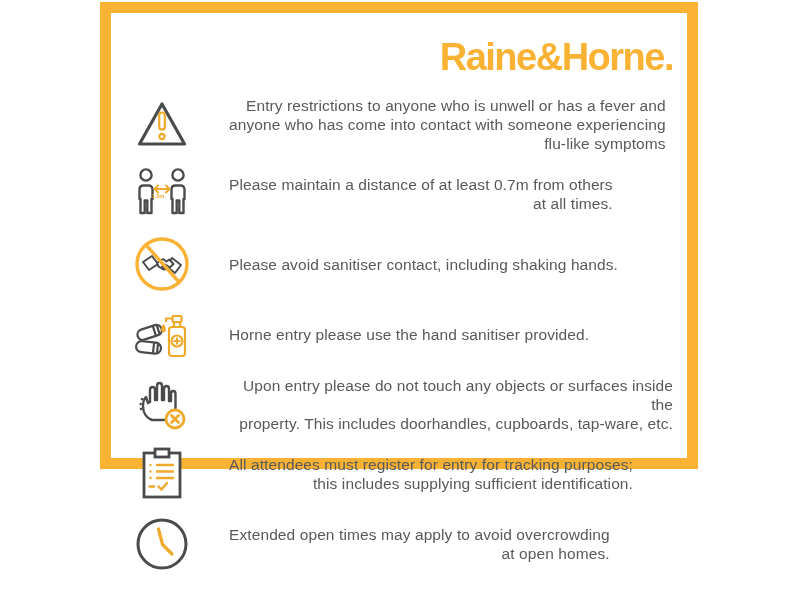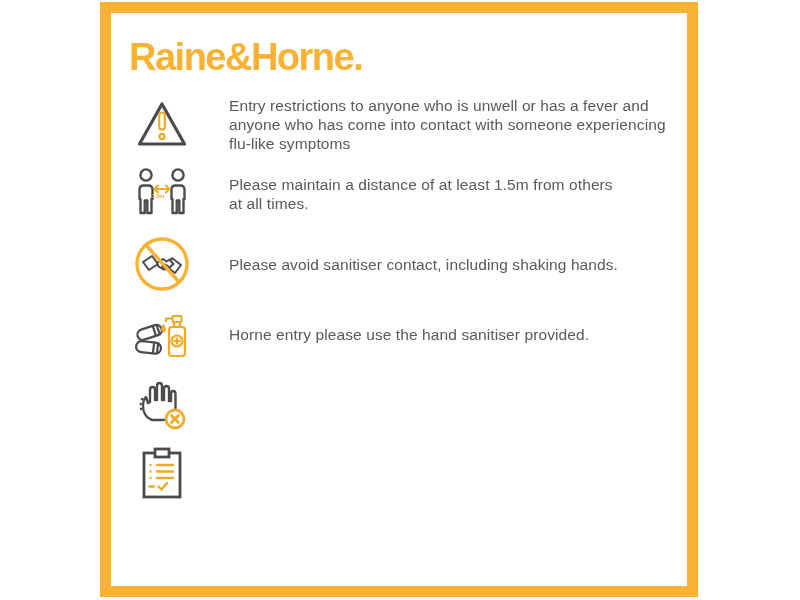--- a/index.html
+++ b/index.html
@@ -1,19 +1,19 @@
 <!DOCTYPE html>
 <html><head>
 <meta charset="utf-8">
 <style>
   html,body{margin:0;padding:0;background:#ffffff;}
   body{width:800px;height:600px;font-family:"Liberation Sans",sans-serif;}
   .canvas{position:relative;width:800px;height:600px;background:#fff;overflow:hidden;}
-  .frame{position:absolute;left:100px;top:2px;width:598px;height:595px;
-         border:11px solid #F9B233;box-sizing:border-box;background:#fff;}
+  .frame{position:absolute;left:100px;top:2px;width:598px;height:467px;
+         border:11px solid #F9B233;box-sizing:border-box;background:#fff;text-align:right;}
   .inner{padding:12px 14px 0 8px;}
   .logo{color:#F9B233;font-size:38px;font-weight:700;letter-spacing:-1.5px;
         margin:10px 0 4px 10px;line-height:44px;}
   .rows{margin-top:10px;}
   .row{display:flex;align-items:center;height:70px;}
   .icon-cell{width:86px;flex:none;display:flex;justify-content:center;align-items:center;}
   .text-cell{color:#58595B;font-size:15.5px;line-height:19px;white-space:pre-line;
              padding-left:24px;letter-spacing:0.1px;}
   svg{display:block;}
 </style>
@@ -53,21 +53,21 @@
               <use href="#person" x="13"></use>
               <use href="#person" x="45"></use>
               <g stroke="#EFA92B" stroke-width="2" fill="none" stroke-linecap="round" stroke-linejoin="round">
                 <line x1="22" y1="21" x2="36" y2="21"></line>
                 <polyline points="25,17.5 21.5,21 25,24.5"></polyline>
                 <polyline points="33,17.5 36.5,21 33,24.5"></polyline>
               </g>
               <text x="25" y="30" font-size="5.5" font-weight="bold" fill="#EFA92B" text-anchor="middle">1.5m</text>
             </svg>
           </div>
-          <div class="text-cell">Please maintain a distance of at least 1.5m from others
+          <div class="text-cell">Please maintain a distance of at least 0.7m from others
 at all times.</div>
         </div>
 
         <div class="row">
           <div class="icon-cell">
             <svg width="58" height="58" viewBox="0 0 58 58">
               <g stroke="#4A4B4D" stroke-width="2" fill="#fff" stroke-linejoin="round">
                 <path d="M10 27 l9 -6 6 8 -9 6 z"></path>
                 <path d="M48 30 l-9 -7 -6 8 9 7 z"></path>
                 <path d="M24 28 l6 -4 3.5 2.5 3 -2 4 4.5 -5.5 5 -4.5 0.5 -5 -3 z"></path>
@@ -109,34 +109,48 @@
 
         <div class="row">
           <div class="icon-cell">
             <svg width="54" height="54" viewBox="0 0 54 54">
               <path d="M7 22 Q4.5 28 6.5 34" stroke="#4A4B4D" stroke-width="2.4" stroke-dasharray="0.2 4.8" stroke-linecap="round" fill="none"></path>
               <path d="M17 43 C11 41 8 35 8 29 C8 25 9 22 11 20 L13 26 L15 25 L15 13 C15 9 20 9 20 13 L20 23 L22 23 L22 9 C22 5 27 5 27 9 L27 23 L29 23 L29 12 C29 8 34 8 34 12 L34 24 L36 24 L36 17 C36 13 40.5 13 40.5 17 L40.5 30 C40.5 39 34 43 27 43 Z" stroke="#4A4B4D" stroke-width="2.4" fill="#fff" stroke-linejoin="round"></path>
               <circle cx="40" cy="42" r="9" fill="#fff" stroke="#EFA92B" stroke-width="2.8"></circle>
               <path d="M36.5 38.5 l7 7 M43.5 38.5 l-7 7" stroke="#EFA92B" stroke-width="2.8" stroke-linecap="round"></path>
             </svg>
           </div>
+          <div class="text-cell">Upon entry please do not touch any objects or surfaces inside the
+property. This includes doorhandles, cupboards, tap-ware, etc.</div>
         </div>
 
         <div class="row">
           <div class="icon-cell">
             <svg width="50" height="56" viewBox="0 0 50 56">
               <rect x="7" y="7" width="36" height="44" stroke="#4A4B4D" stroke-width="2.8" fill="#fff"></rect>
               <rect x="18" y="3" width="14" height="8" stroke="#4A4B4D" stroke-width="2.8" fill="#fff"></rect>
               <g stroke="#EFA92B" stroke-width="2.4" stroke-linecap="round" fill="none">
                 <path d="M20 19 h16 M20 25.5 h16 M20 32 h16"></path>
                 <path d="M13.5 19 h0.01 M13.5 25.5 h0.01 M13.5 32 h0.01"></path>
                 <path d="M12.5 40.5 h4.5"></path>
                 <path d="M21.5 40.5 l3 3 5.5 -6.5"></path>
               </g>
             </svg>
           </div>
+          <div class="text-cell">All attendees must register for entry for tracking purposes;
+this includes supplying sufficient identification.</div>
         </div>
 
+        <div class="row">
+          <div class="icon-cell">
+            <svg width="56" height="56" viewBox="0 0 56 56">
+              <circle cx="28" cy="28" r="24" stroke="#4A4B4D" stroke-width="3" fill="#fff"></circle>
+              <path d="M24.5 13 L28.5 28.5 L38 38" stroke="#EFA92B" stroke-width="3.2" fill="none" stroke-linecap="round" stroke-linejoin="round"></path>
+            </svg>
+          </div>
+          <div class="text-cell">Extended open times may apply to avoid overcrowding
+at open homes.</div>
+        </div>
 
       </div>
     </div>
   </div>
 </div>
 
 </body></html>

